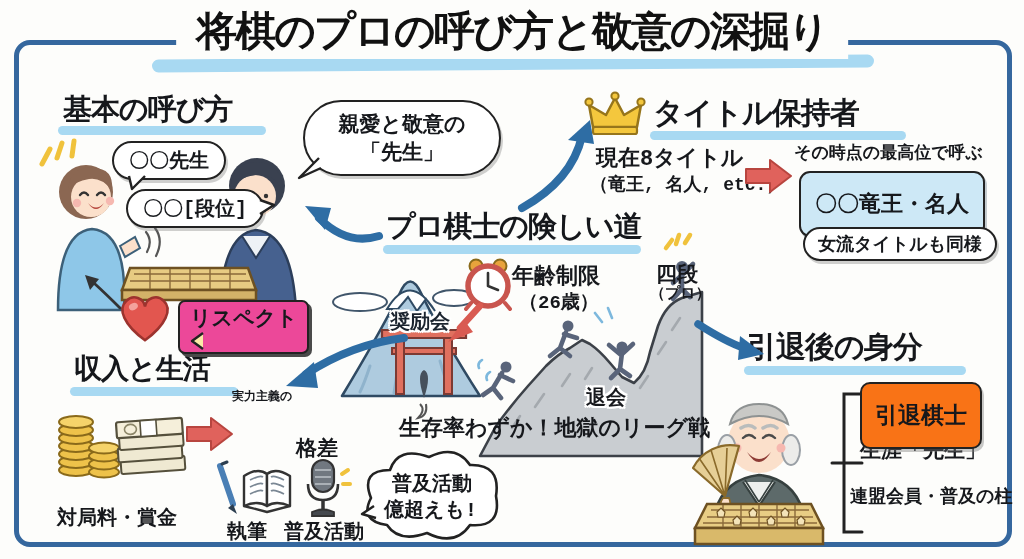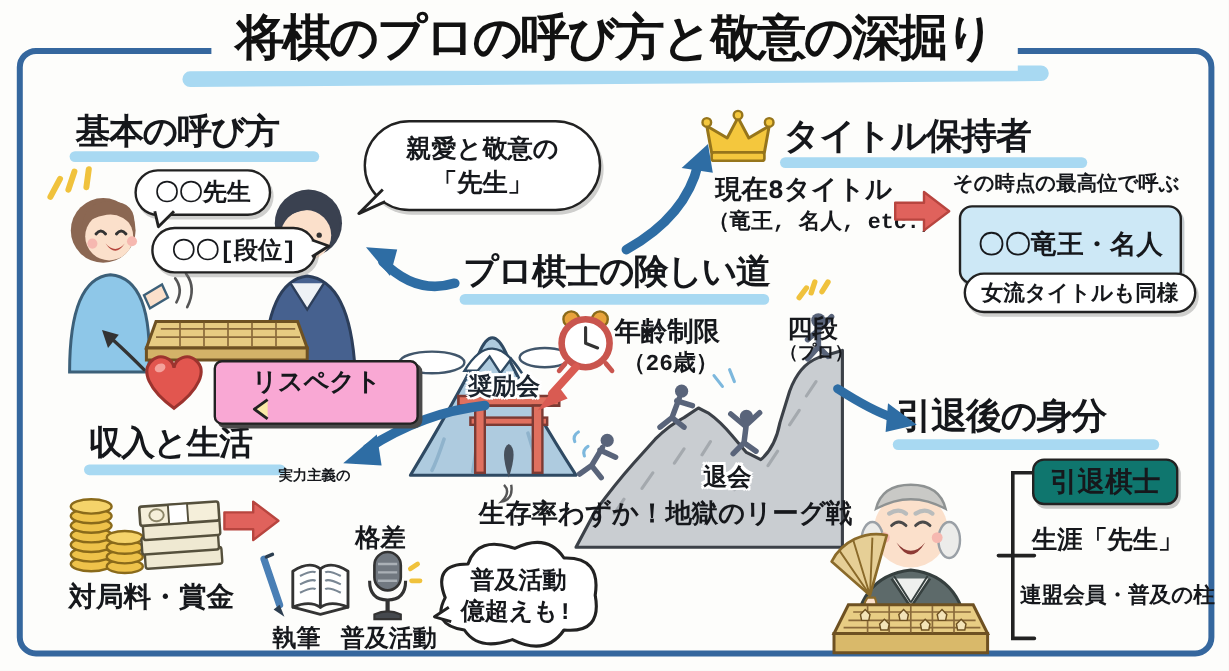--- a/index.html
+++ b/index.html
@@ -26,27 +26,27 @@
     border-radius:22px; padding:4px 15px; white-space:nowrap; z-index:6;
     box-shadow:2px 3px 0 rgba(120,120,120,.35);
   }
   .bubble .tail { position:absolute; z-index:7; }
   .callbox {
     position:absolute; background:#cde8f6; border:2.5px solid #222;
     border-radius:11px; padding:16px 14px; white-space:nowrap; z-index:6;
     box-shadow:2px 3px 0 rgba(90,110,125,.35);
   }
   .tagbox {
-    position:absolute; background:#f9a8d4; border:2.5px solid #222;
-    border-radius:7px; padding:2px 30px; white-space:nowrap; z-index:6;
+    position:absolute; background:#ec4899; border:2.5px solid #222;
+    border-radius:7px; padding:2px 10px; white-space:nowrap; z-index:6;
     box-shadow:3px 3px 0 #4a4a4a;
   }
   .whitebox {
-    position:absolute; background:#0f766e; border:2.5px solid #222;
-    border-radius:10px; padding:2px 13px; white-space:nowrap; z-index:6;
+    position:absolute; background:#f97316; border:2.5px solid #222;
+    border-radius:10px; padding:16px 13px; white-space:nowrap; z-index:6;
     box-shadow:2px 3px 0 rgba(120,120,120,.4);
   }
   svg { display:block; overflow:visible; }
   .ill { position:absolute; z-index:4; }
   .arrow { position:absolute; z-index:5; }
   .outline-white { text-shadow:-2px -2px 0 #fff, 2px -2px 0 #fff, -2px 2px 0 #fff, 2px 2px 0 #fff, 0 2px 0 #fff, 0 -2px 0 #fff, 2px 0 0 #fff, -2px 0 0 #fff;text-align:center; }
   .ctr { text-align:center; }
 </style>
 </head>
 <body>
@@ -261,21 +261,21 @@
     </g>
     <g transform="rotate(-4 105 55)">
       <rect x="74" y="62" width="64" height="14" rx="2" fill="#efe9d2" stroke="#55503c" stroke-width="2"></rect>
       <rect x="72" y="50" width="64" height="14" rx="2" fill="#efe9d2" stroke="#55503c" stroke-width="2"></rect>
       <rect x="74" y="38" width="64" height="14" rx="2" fill="#efe9d2" stroke="#55503c" stroke-width="2"></rect>
       <rect x="72" y="24" width="66" height="16" rx="2" fill="#f5efda" stroke="#55503c" stroke-width="2.2"></rect>
       <rect x="96" y="24" width="16" height="16" fill="#fff" stroke="#55503c" stroke-width="1.6"></rect>
       <ellipse cx="86" cy="32" rx="6" ry="5" fill="none" stroke="#8c8668" stroke-width="1.6"></ellipse>
     </g>
   </svg>
-  <div class="lbl" style="left:57px; top:482px; font-size:23px;">対局料・賞金</div>
+  <div class="lbl" style="left:57px; top:504px; font-size:20px;">対局料・賞金</div>
 
   <svg class="arrow" style="left:186px; top:415px;" width="48" height="38" viewBox="0 0 48 38">
     <polygon points="1,12 25,12 25,3 46,19 25,35 25,26 1,26" fill="#e0625c" stroke="#b8453f" stroke-width="2" stroke-linejoin="round"></polygon>
   </svg>
   <div class="lbl" style="left:232px; top:388px; font-size:12px;text-align:right;">実力主義の</div>
   <div class="lbl" style="left:260px; top:434px; font-size:21px;margin-left:36px;">格差</div>
 
   <svg class="ill" style="left:210px; top:462px;" width="84" height="56" viewBox="0 0 84 56">
     <path d="M10,4 L23,42" stroke="#4a7fb5" stroke-width="6" stroke-linecap="round"></path>
     <path d="M23,42 L27,52 L18,46 Z" fill="#2c3e50"></path>

